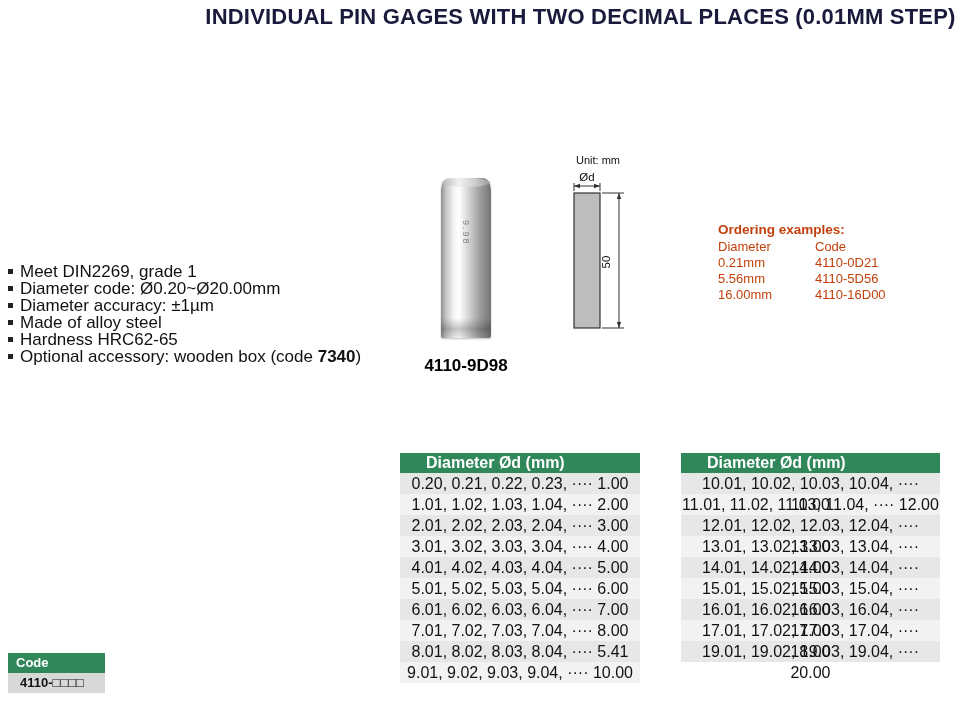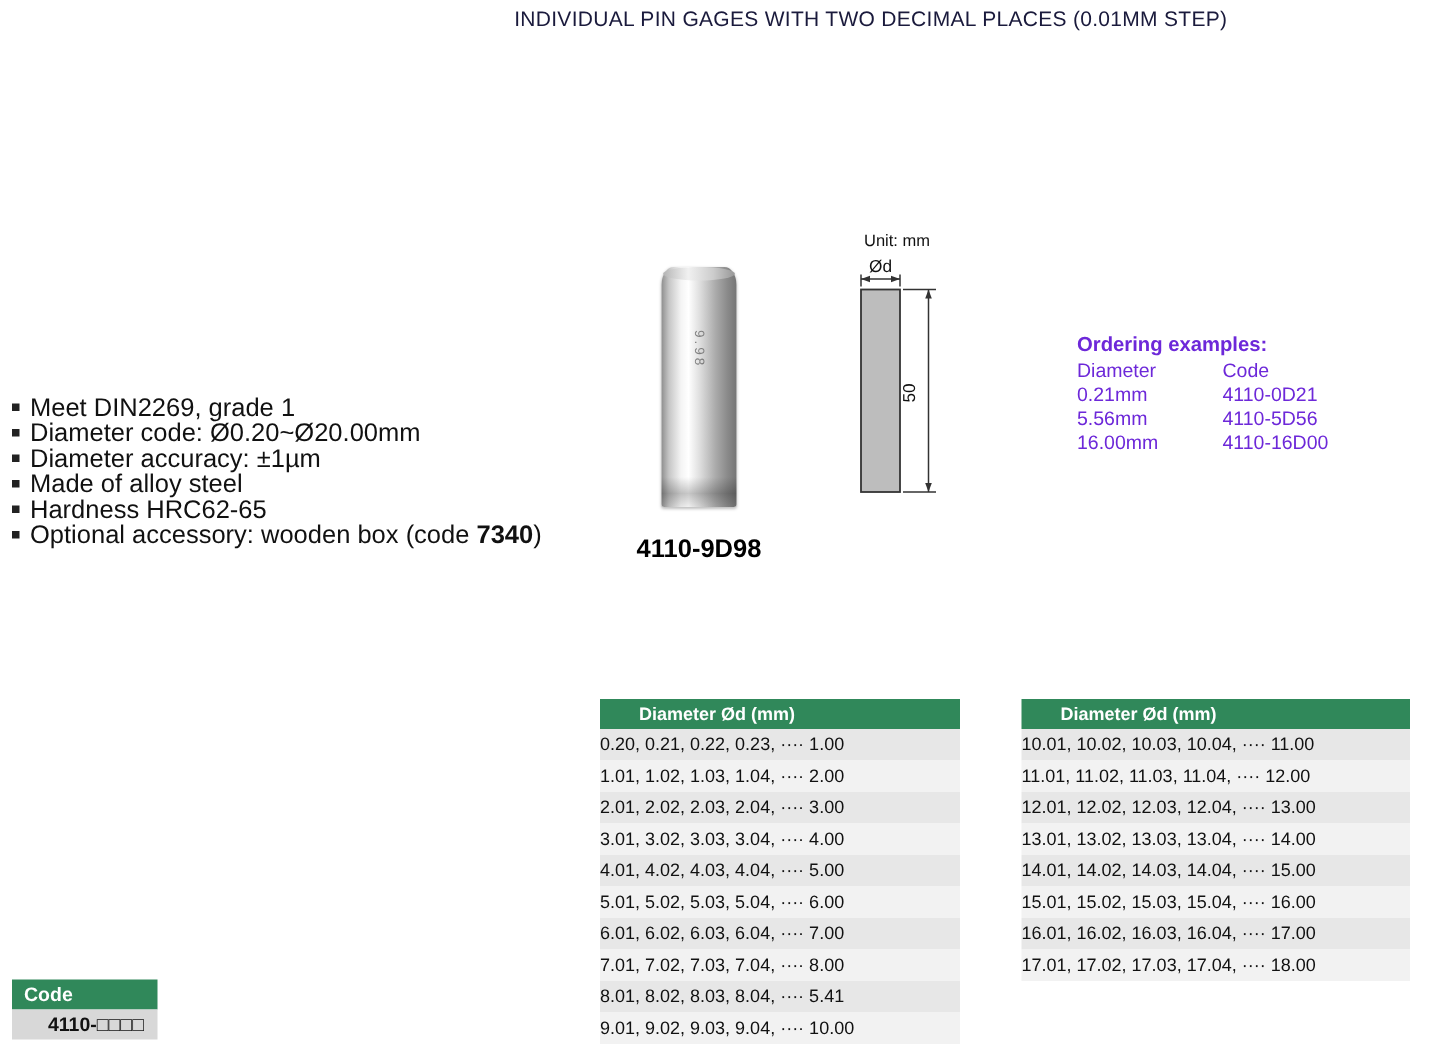--- a/index.html
+++ b/index.html
@@ -4,21 +4,21 @@
 <style>
   * { box-sizing: border-box; }
   html,body { margin:0; padding:0; }
   body {
     width:961px; height:703px; position:relative; overflow:hidden;
     background:#ffffff; color:#111;
     font-family:"Liberation Sans", sans-serif;
   }
   .title {
     position:absolute; top:4px; left:200px; width:761px;
-    text-align:center; font-weight:normal; font-size:14px;
+    text-align:center; font-weight:bold; font-size:22px;
     color:var(--title,#1a1a3c); letter-spacing:.2px;
   }
   
   .features { position:absolute; left:8px; top:263px; }
   .feature { display:flex; align-items:flex-start; font-size:17px; line-height:17px; color:#111; }
   .feature .sq { width:5px; height:5px; background:#222; display:inline-block; margin:6px 7px 0 0; flex:0 0 auto; }
   .feature b { font-weight:bold; }
   
   .figure { position:absolute; left:420px; top:178px; width:92px; }
   .pin {
@@ -40,40 +40,40 @@
   .pin-marking {
     position:absolute; left:20px; top:42px;
     writing-mode:vertical-rl; font-size:9px; letter-spacing:2px;
     color:rgba(50,50,50,.55);
   }
   .pin-label { margin-top:18px; text-align:center; font-weight:bold; font-size:17px; color:#000; }
   
   .drawing { position:absolute; left:562px; top:150px; }
   .drawing text { font-family:"Liberation Sans", sans-serif; fill:#111; }
   
-  .ordering { position:absolute; left:718px; top:222px; width:235px; font-size:13px; line-height:16px; color:#6d28d9; }
+  .ordering { position:absolute; left:718px; top:222px; width:235px; font-size:13px; line-height:16px; color:#c2410c; }
   .ordering .head { font-weight:bold; font-size:13.5px; margin-bottom:1px; }
   .ord-row { display:flex; }
   .ord-row .c1 { width:97px; flex:0 0 auto; }
   .ordering .note { margin-top:0; }
   
-  .gtable { position:absolute; top:466px; font-size:12px; }
+  .gtable { position:absolute; top:453px; font-size:16px; }
   .gtable .thead {
     background:var(--green,#30885a); color:#fff; font-weight:bold;
     height:20px; line-height:20px; padding-left:26px;
   }
-  .gtable .trow { height:21px; line-height:21px; text-align:left; color:#111; }
+  .gtable .trow { height:21px; line-height:21px; text-align:center; color:#111; }
   .gtable .trow:nth-child(even) { background:#e7e7e7; }
   .gtable .trow:nth-child(odd)  { background:#f2f2f2; }
   .t-left  { left:400px; width:240px; }
   .t-right { left:681px; width:259px; }
   
   .codebox { position:absolute; left:8px; top:653px; width:97px; font-size:13px; }
   .codebox .hd { background:var(--green,#30885a); color:#fff; font-weight:bold; height:20px; line-height:20px; padding-left:8px; }
-  .codebox .val { background:#d8d8d8; font-weight:bold; height:20px; line-height:20px; padding-left:24px; color:#111; }
+  .codebox .val { background:#d8d8d8; font-weight:bold; height:20px; line-height:20px; padding-left:12px; color:#111; }
 </style>
 </head>
 <body>
 
 <div class="title">INDIVIDUAL PIN GAGES WITH TWO DECIMAL PLACES (0.01MM STEP)</div>
 
 <div class="features">
   <div class="feature">
     <span class="sq"></span>
     <span><span>Meet DIN2269, grade 1</span><b></b><span></span></span>
@@ -164,18 +164,19 @@
 <div class="gtable t-right">
   <div class="thead">Diameter Ød (mm)</div>
   <div class="trow">10.01, 10.02, 10.03, 10.04, ···· 11.00</div>
   <div class="trow">11.01, 11.02, 11.03, 11.04, ···· 12.00</div>
   <div class="trow">12.01, 12.02, 12.03, 12.04, ···· 13.00</div>
   <div class="trow">13.01, 13.02, 13.03, 13.04, ···· 14.00</div>
   <div class="trow">14.01, 14.02, 14.03, 14.04, ···· 15.00</div>
   <div class="trow">15.01, 15.02, 15.03, 15.04, ···· 16.00</div>
   <div class="trow">16.01, 16.02, 16.03, 16.04, ···· 17.00</div>
   <div class="trow">17.01, 17.02, 17.03, 17.04, ···· 18.00</div>
+  <div class="trow">19.01, 19.02, 19.03, 19.04, ···· 20.00</div>
 </div>
 
 <div class="codebox">
   <div class="hd">Code</div>
   <div class="val">4110-□□□□</div>
 </div>
 
 </body></html>

